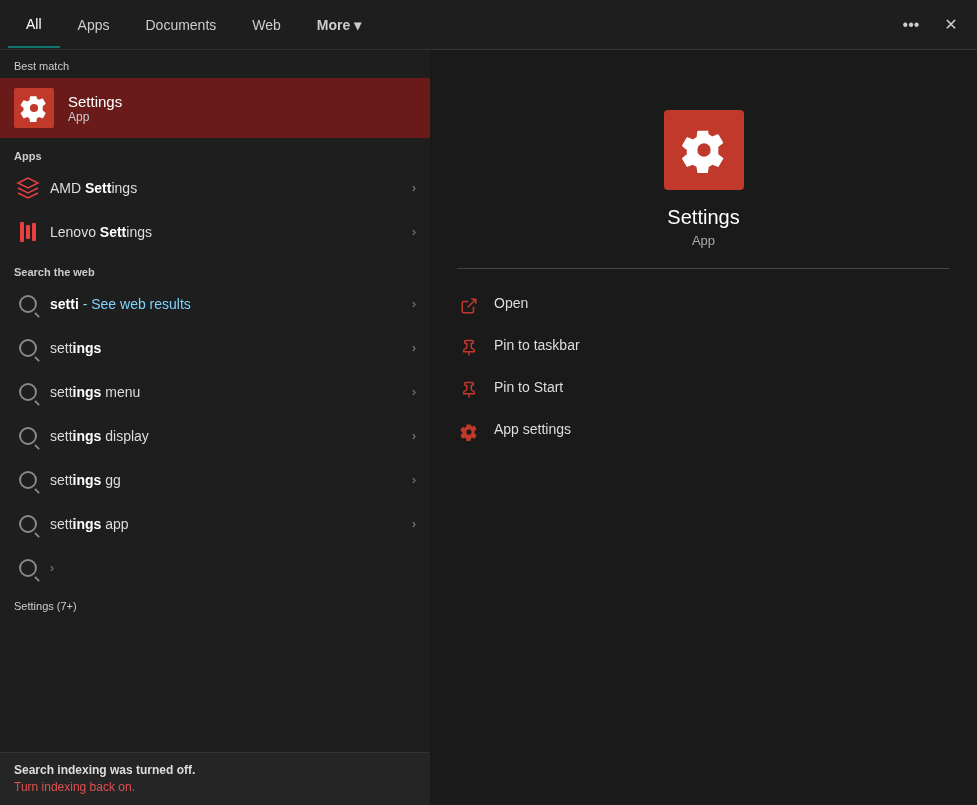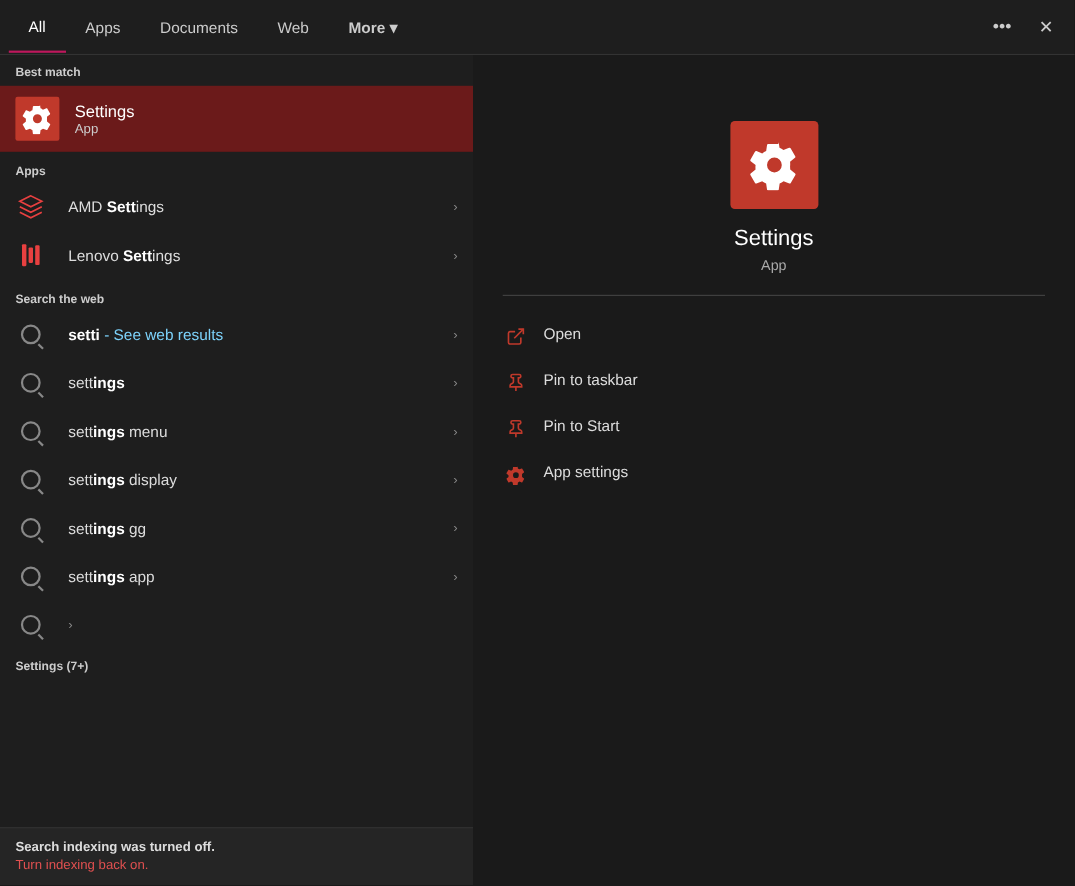--- a/index.html
+++ b/index.html
@@ -31,21 +31,21 @@
 
     .tab {
       padding: 14px 18px;
       font-size: 14px;
       color: #ccc;
       cursor: pointer;
       position: relative;
     }
     .tab.active {
       color: #fff;
-      border-bottom: 2px solid #be185d;
+      border-bottom: 2px solid #0f766e;
     }
 
     .tab-more {
       display: flex;
       align-items: center;
       gap: 4px;
       font-weight: bold;
     }
 
     .header-actions {
@@ -82,21 +82,21 @@
       flex-direction: column;
       overflow-y: auto;
     }
 
     
     .best-match-label {
       font-size: 11px;
       color: #ccc;
       padding: 10px 14px 6px;
       text-transform: none;
-      font-weight: 700;
+      font-weight: 400;
     }
 
     .best-match-item {
       display: flex;
       align-items: center;
       gap: 14px;
       padding: 10px 14px;
       background: #6b1a1a;
       cursor: pointer;
     }
@@ -129,21 +129,21 @@
       color: #ccc;
       padding: 12px 14px 4px;
       font-weight: 600;
     }
 
     .list-item {
       display: flex;
       align-items: center;
       padding: 8px 14px;
       cursor: pointer;
-      gap: 20px;
+      gap: 8px;
     }
 
     .list-icon {
       width: 28px;
       height: 28px;
       display: flex;
       align-items: center;
       justify-content: center;
       flex-shrink: 0;
     }
@@ -158,21 +158,21 @@
     .chevron-right {
       color: #888;
       font-size: 12px;
     }
 
     
     .settings-count-label {
       font-size: 11px;
       color: #ccc;
       padding: 10px 14px 4px;
-      font-weight: 700;
+      font-weight: 400;
     }
 
     
     .bottom-bar {
       background: #252525;
       padding: 10px 14px;
       border-top: 1px solid #333;
     }
     .bottom-bar .notif-text {
       font-size: 12px;

